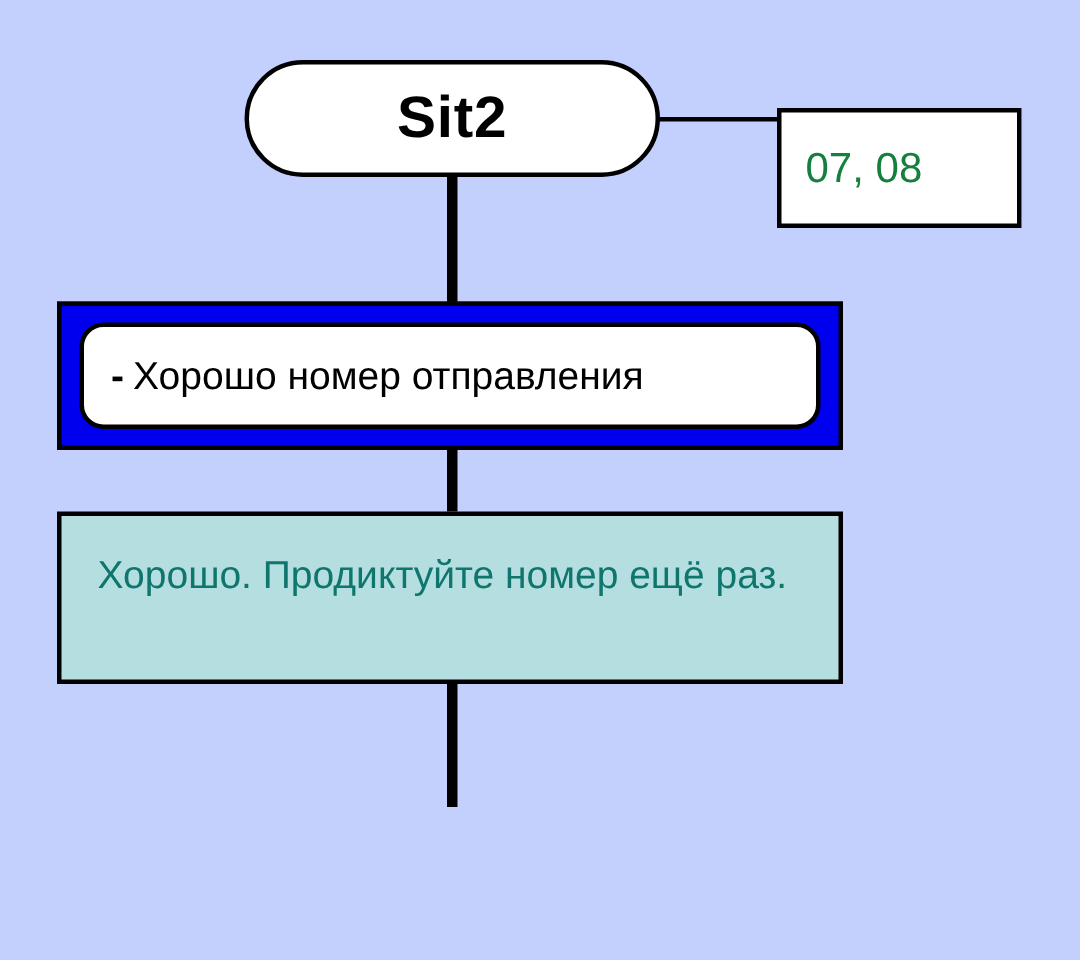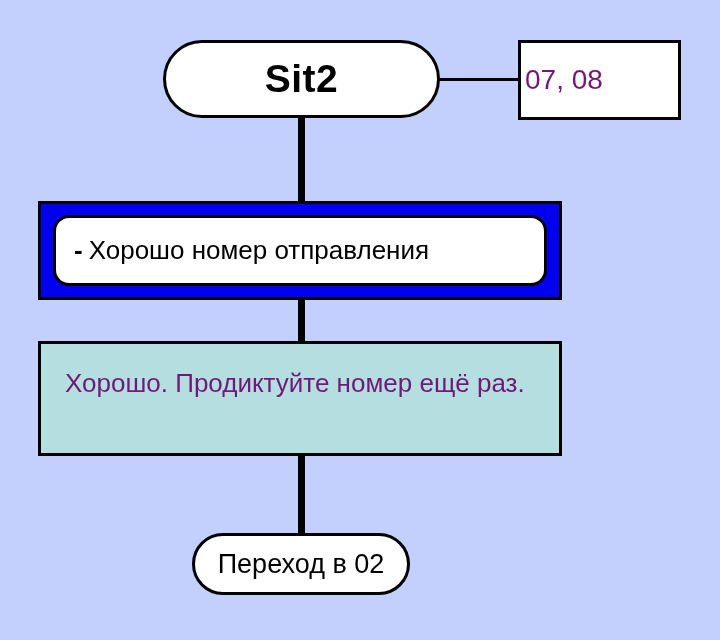--- a/index.html
+++ b/index.html
@@ -55,24 +55,25 @@
   }
 
   
   .rect-box {
     position: absolute;
     box-sizing: border-box;
     background: #ffffff;
     border: 3px solid #000000;
     display: flex;
     align-items: center;
-    color: #701a75;
+    color: #15803d;
     font-size: 28px;
-    padding-left: 4px;
+    padding-left: 16px;
     z-index: 3;
+    margin-top: 32px;
   }
 
   
   .highlight-wrap {
     position: absolute;
     box-sizing: border-box;
     background: #0000ee;
     border: 3px solid #000000;
     z-index: 3;
   }
@@ -98,21 +99,21 @@
   }
 
   
   .teal-box {
     position: absolute;
     box-sizing: border-box;
     background: #b4dee0;
     border: 3px solid #000000;
     display: flex;
     align-items: flex-start;
-    color: #701a75;
+    color: #0f766e;
     font-size: 26px;
     line-height: 1.33;
     padding: 22px 20px 0 24px;
     z-index: 3;
   }
 </style>
 </head>
 <body>
 
 <div id="canvas">
@@ -137,17 +138,14 @@
     <div class="highlight-inner">
       <span class="dash">-</span>
       <span>Хорошо номер отправления</span>
     </div>
   </div>
 
   <div class="teal-box" style="left:38px; top:341px; width:524px; height:115px;">
     <span>Хорошо. Продиктуйте номер ещё раз.</span>
   </div>
 
-  <div class="stadium transition-node" style="left:192px; top:533px; width:218px; height:62px;">
-    <span>Переход в 02</span>
-  </div>
 
 </div>
 
 </body></html>

